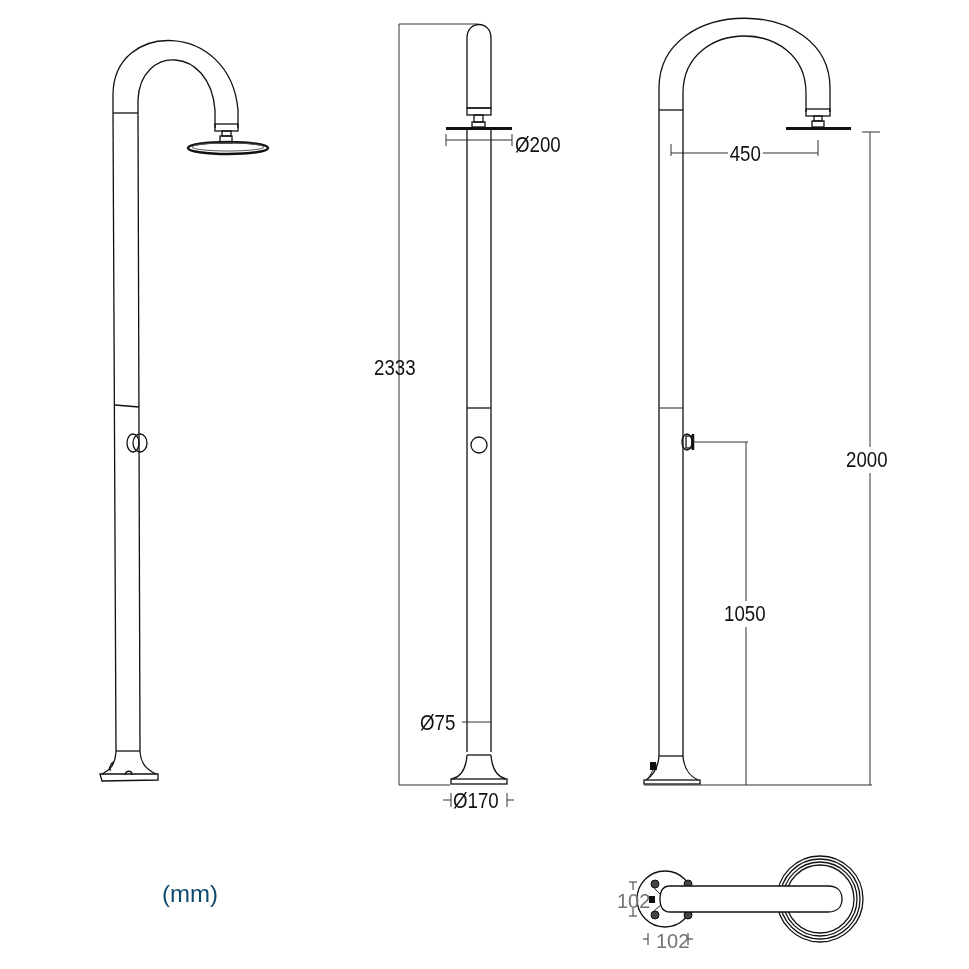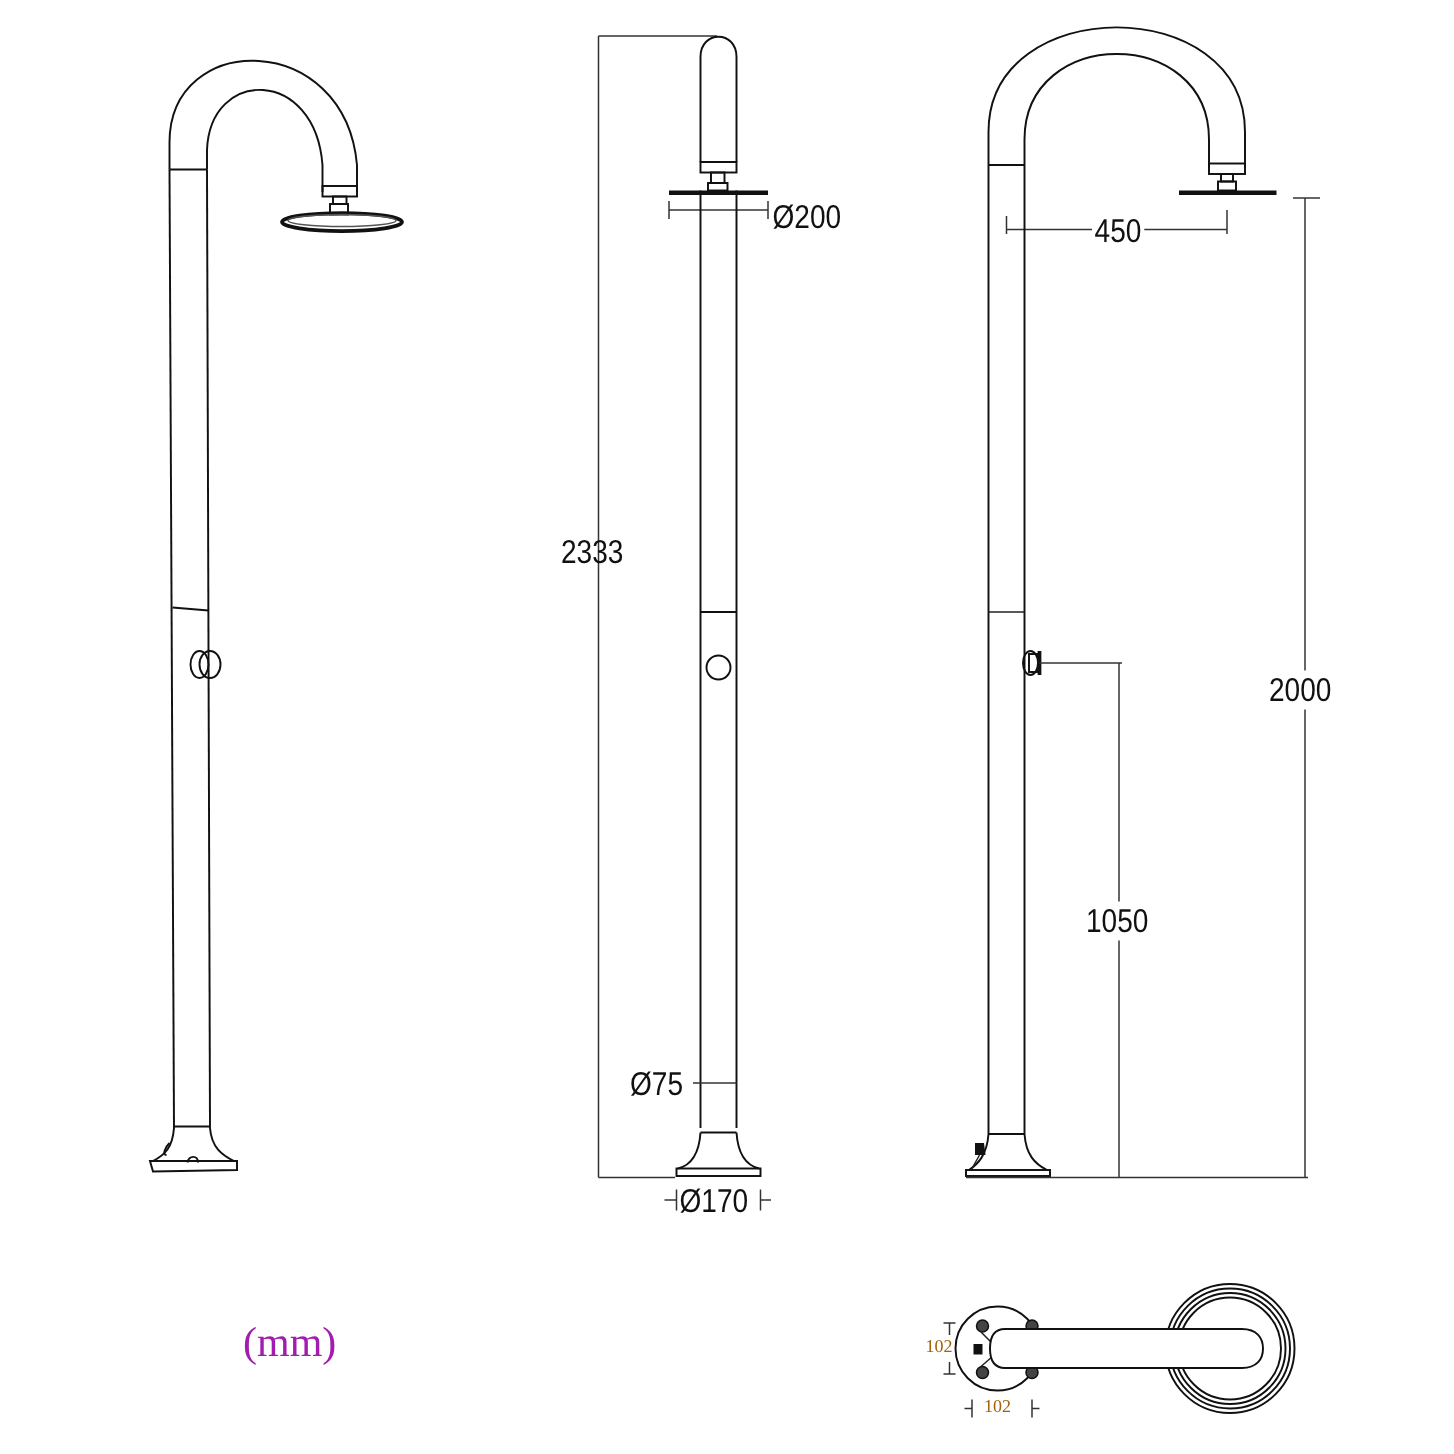--- a/index.html
+++ b/index.html
@@ -2,22 +2,22 @@
 <html><head>
 <meta charset="utf-8">
 <style>
   html, body { margin:0; padding:0; background:#ffffff; }
   body { width:969px; height:969px; position:relative; overflow:hidden; font-family:"Liberation Sans", sans-serif; }
   svg { position:absolute; left:0; top:0; }
   .ln { fill:none; stroke:#111; stroke-width:1.3; }
   .thin { fill:none; stroke:#222; stroke-width:1; }
   .dim { fill:none; stroke:#333; stroke-width:1; }
   .lbl { position:absolute; font-family:"Liberation Sans", sans-serif; font-size:22px; color:#111; transform:scaleX(0.85); transform-origin:left top; white-space:nowrap; }
-  .ser { position:absolute; font-family:Liberation Serif, serif; font-size:12px; color:#a16207; white-space:nowrap; }
-  .unit { position:absolute; font-family:Liberation Serif, serif; font-size:28px; color:#a21caf; }
+  .ser { position:absolute; font-family:Liberation Sans, sans-serif; font-size:20px; color:#737373; white-space:nowrap; }
+  .unit { position:absolute; font-family:Liberation Sans, sans-serif; font-size:24px; color:#0c4a6e; }
 </style>
 </head>
 <body>
 
 <svg width="969" height="969" viewBox="0 0 969 969">
 
   <g>
 
     <path class="ln" d="M113 113 L113 95 C113 20 230 20 238 110 L238 128"></path>
     <path class="ln" d="M138 113 L138 100 C140 45 210 45 215 110 L215 128"></path>

